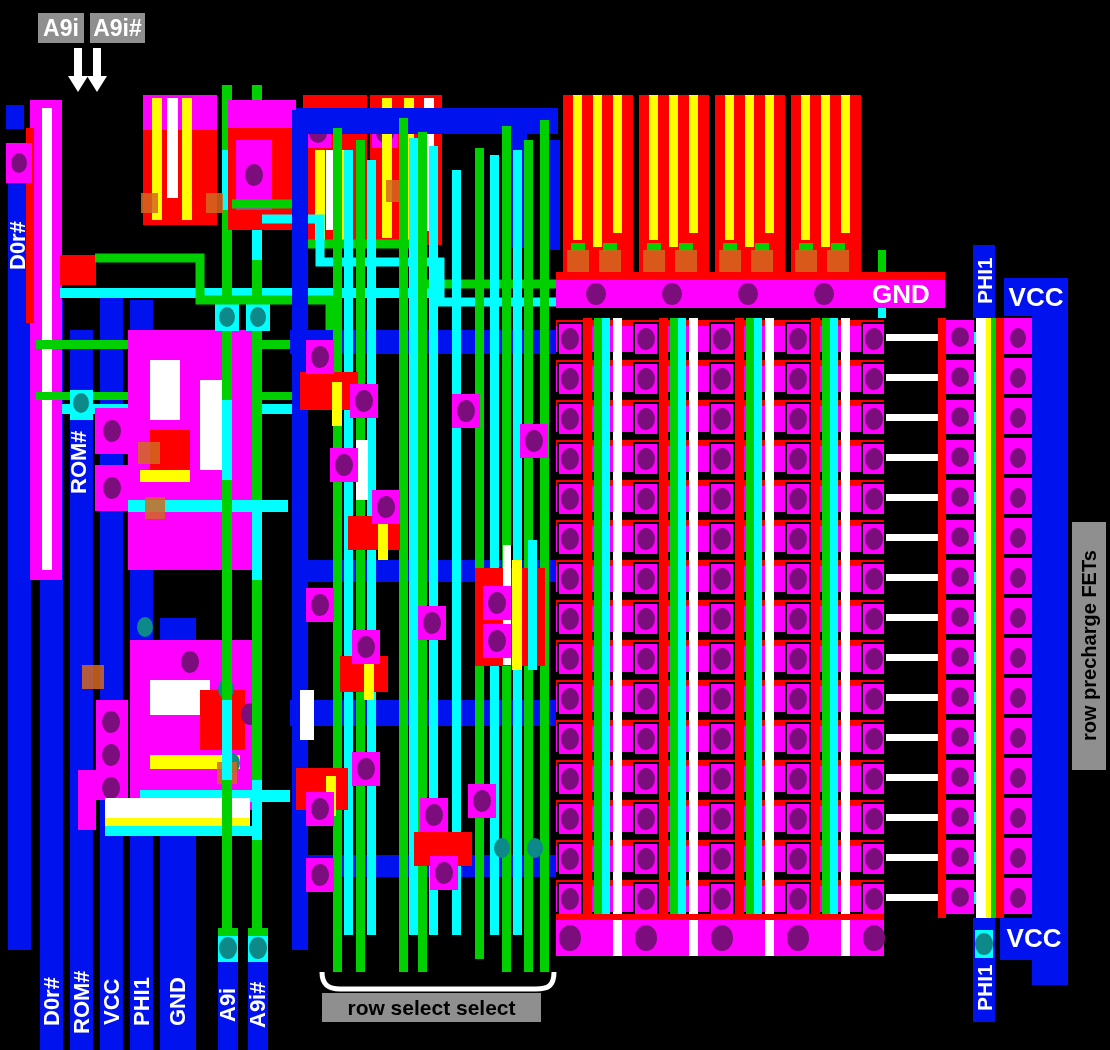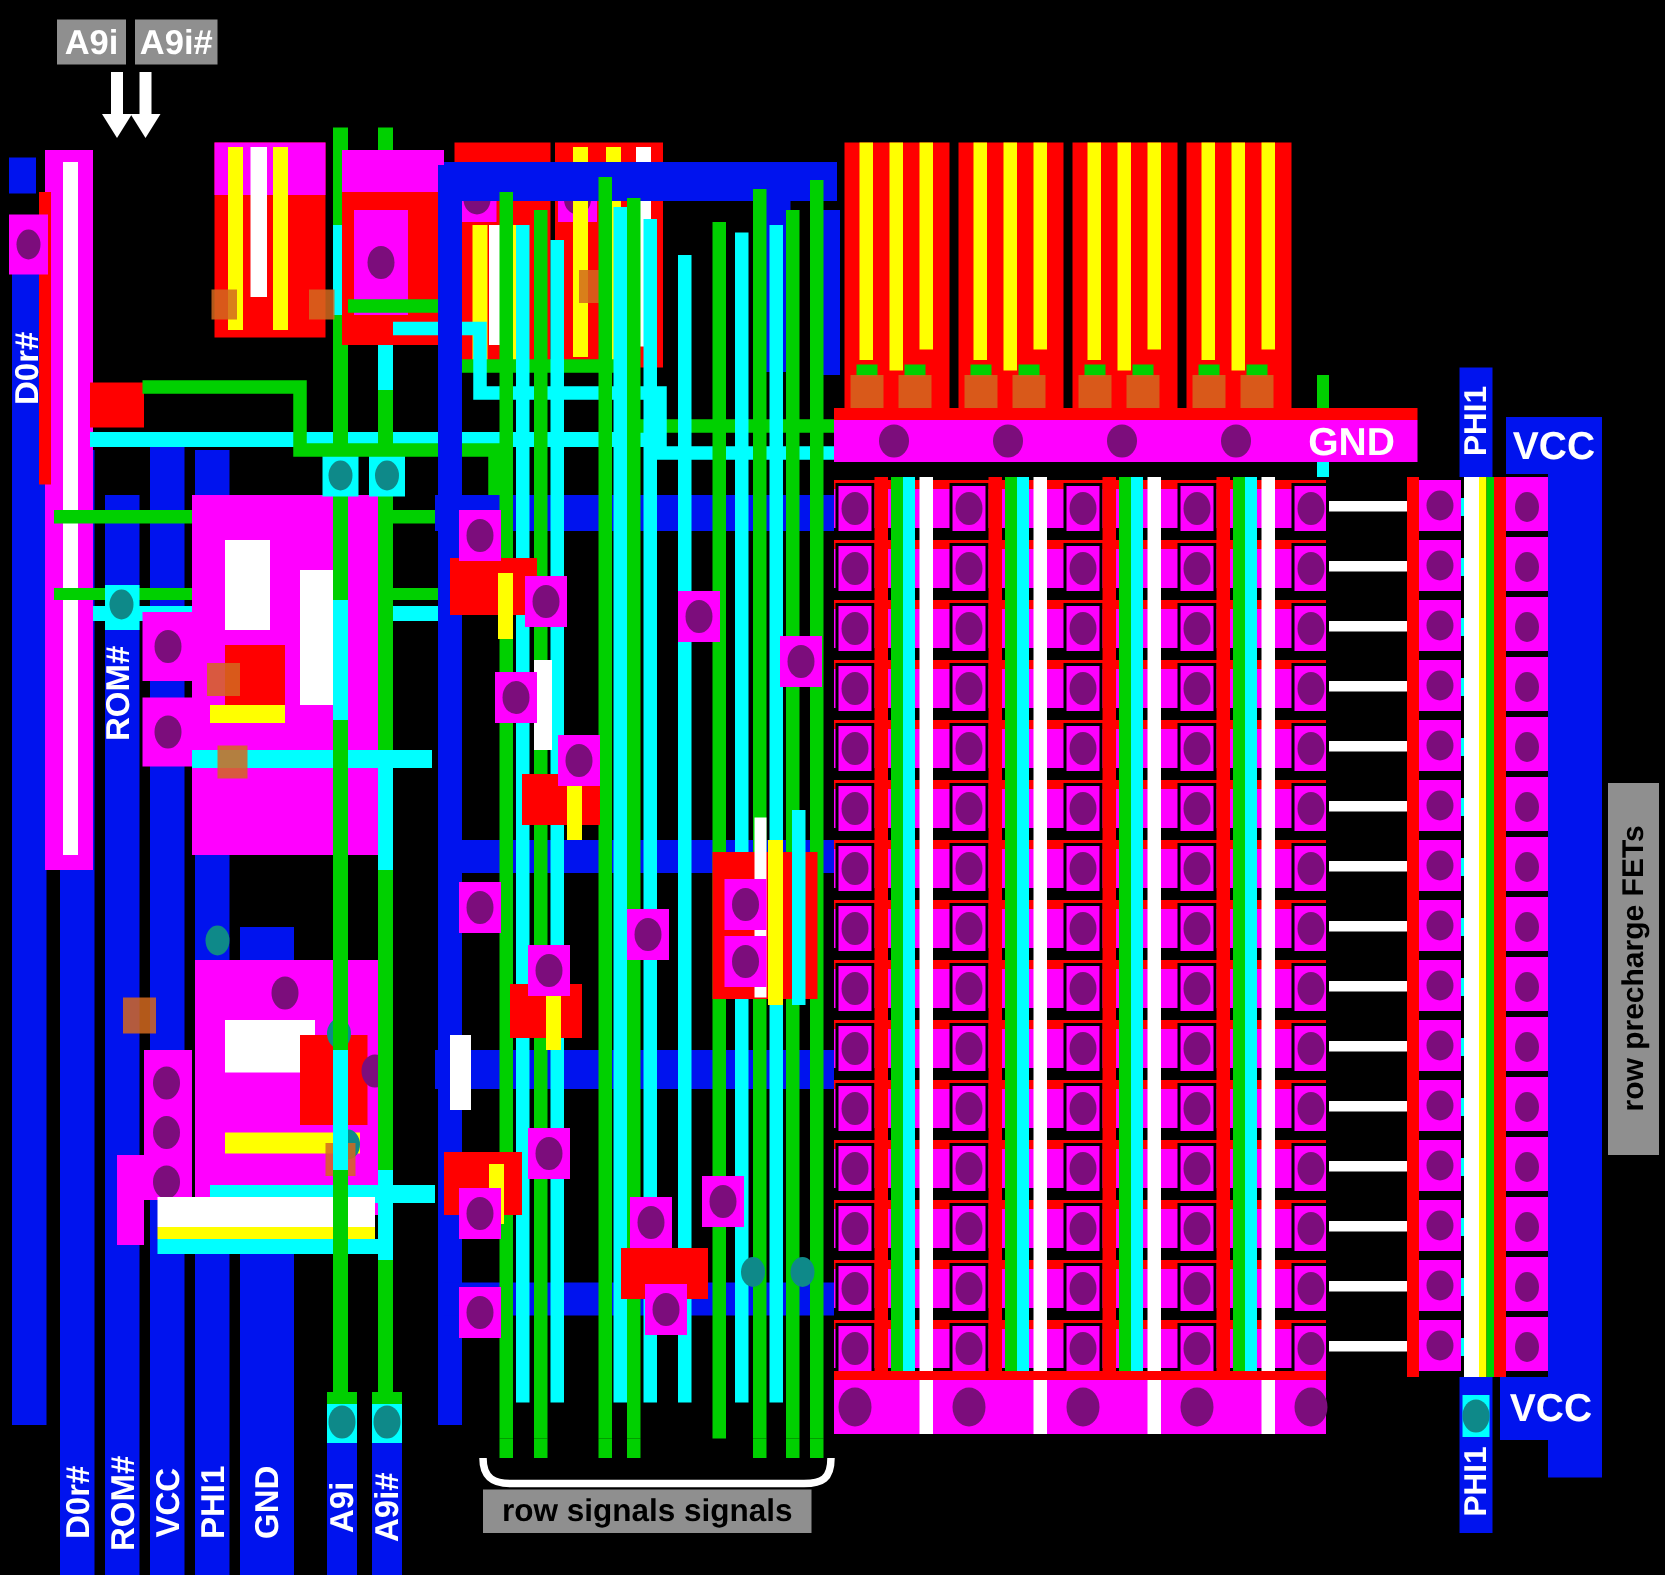--- a/index.html
+++ b/index.html
@@ -392,21 +392,21 @@
 <div class="lbl grayBox whiteT" style="left:90px;top:13px;width:55px;height:30px;font-size:23px;">A9i#</div>
 
 <div class="lbl vtext whiteT" style="left:5px;top:185px;width:26px;height:122px;font-size:22px;">D0r#</div>
 <div class="lbl vtext whiteT" style="left:66px;top:395px;width:26px;height:135px;font-size:22px;">ROM#</div>
 
 <div class="lbl whiteT" style="left:862px;top:280px;width:78px;height:28px;font-size:26px;">GND</div>
 <div class="lbl vtext whiteT" style="left:971px;top:246px;width:26px;height:70px;font-size:21px;">PHI1</div>
 <div class="lbl whiteT" style="left:1004px;top:282px;width:64px;height:30px;font-size:26px;">VCC</div>
 
 <div class="lbl vtext grayBox" style="left:1072px;top:522px;width:34px;height:248px;font-size:20px;">row precharge FETs</div>
-<div class="lbl grayBox" style="left:322px;top:993px;width:219px;height:29px;font-size:21px;">row signals signals</div>
+<div class="lbl grayBox" style="left:322px;top:993px;width:219px;height:29px;font-size:21px;">row select select</div>
 
 <div class="lbl vtext whiteT" style="left:40px;top:958px;width:24px;height:88px;font-size:22px;">D0r#</div>
 <div class="lbl vtext whiteT" style="left:70px;top:958px;width:24px;height:88px;font-size:22px;">ROM#</div>
 <div class="lbl vtext whiteT" style="left:100px;top:958px;width:24px;height:88px;font-size:22px;">VCC</div>
 <div class="lbl vtext whiteT" style="left:130px;top:958px;width:24px;height:88px;font-size:22px;">PHI1</div>
 <div class="lbl vtext whiteT" style="left:166px;top:958px;width:24px;height:88px;font-size:22px;">GND</div>
 <div class="lbl vtext whiteT" style="left:216px;top:963px;width:24px;height:84px;font-size:22px;">A9i</div>
 <div class="lbl vtext whiteT" style="left:246px;top:963px;width:24px;height:84px;font-size:22px;">A9i#</div>
 
 <div class="lbl vtext whiteT" style="left:971px;top:955px;width:26px;height:65px;font-size:21px;">PHI1</div>

